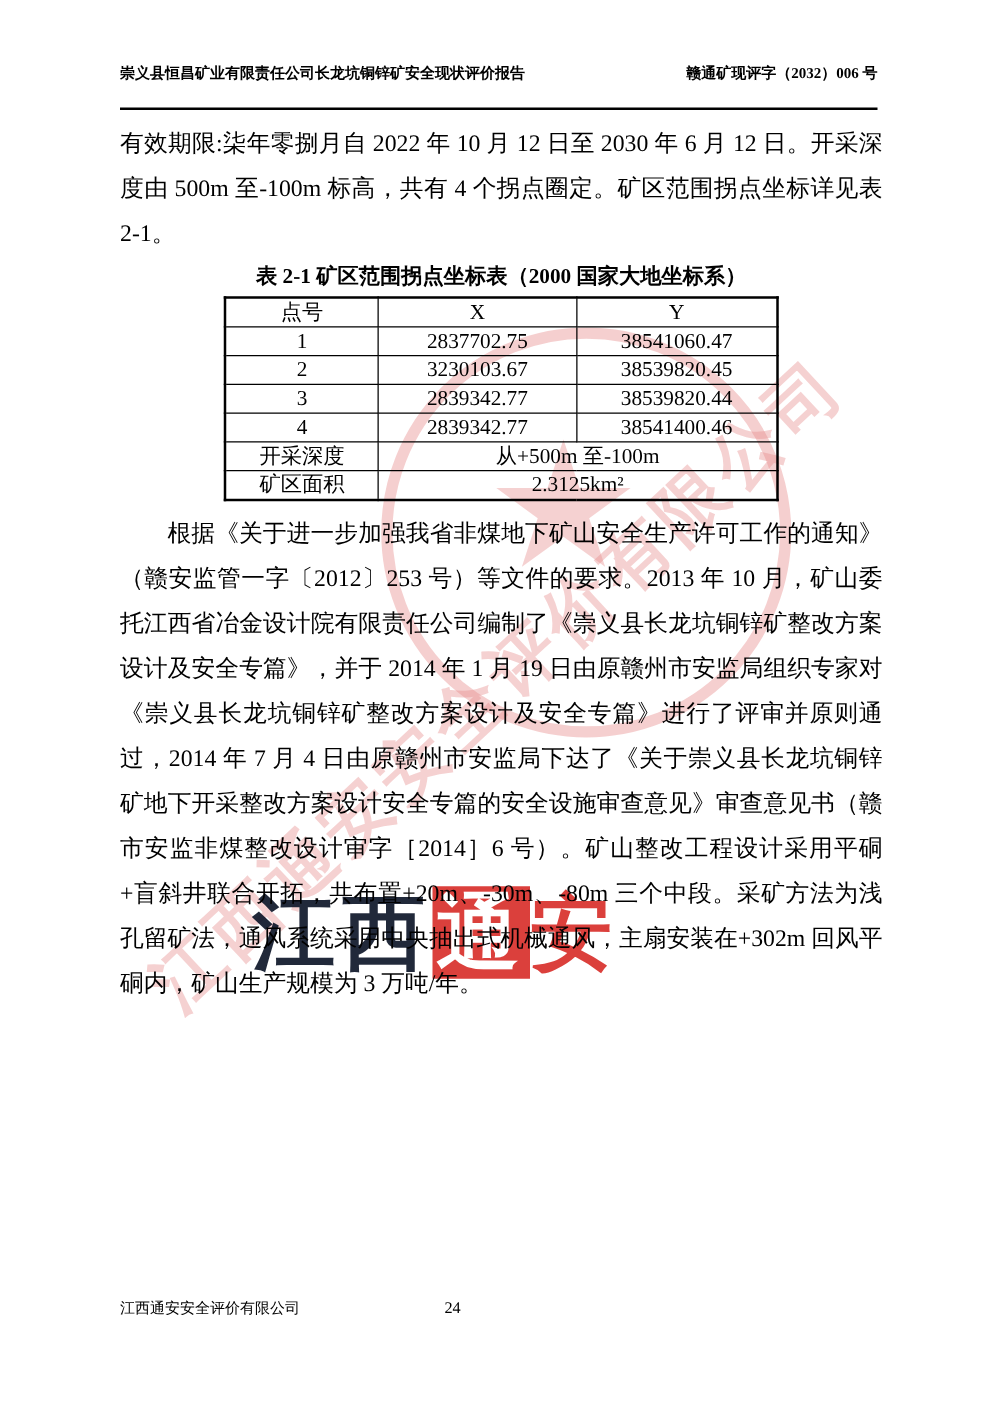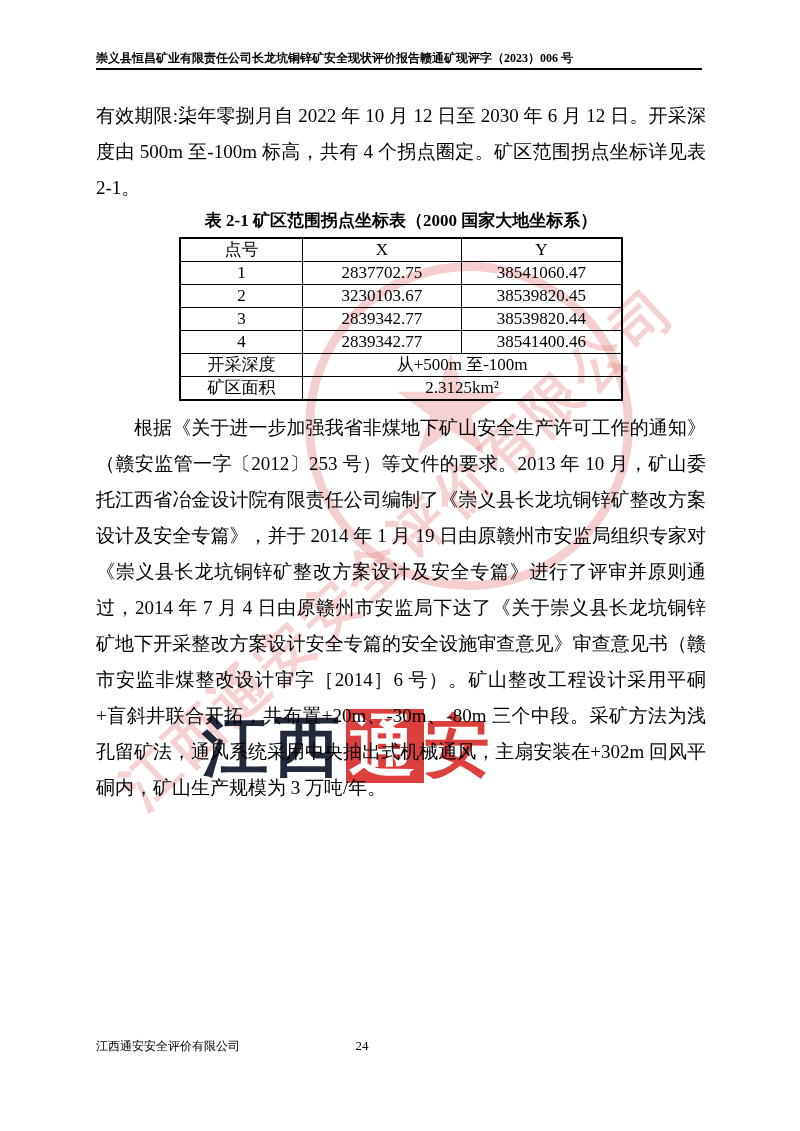--- a/index.html
+++ b/index.html
@@ -26,22 +26,22 @@
     position:absolute;left:202px;top:702px;font-size:66px;font-weight:bold;
     letter-spacing:6px;font-family:"Liberation Sans","DejaVu Sans",sans-serif;
     opacity:0.92;white-space:nowrap;
   }
   .wm-logo .logo-char{color:#d9302c;}
   .wm-logo .logo-block{background:#d9302c;color:#fff;padding:0 3px;}
   
   .content-layer{position:absolute;inset:0;z-index:1;}
   .page-header{
     position:absolute;left:96px;right:98px;top:50px;
-    display:flex;align-items:flex-end;
-    font-size:12px;font-weight:bold;border-bottom:2px solid #000;padding-bottom:1px;
+    display:flex;justify-content:space-between;align-items:flex-end;
+    font-size:12px;font-weight:bold;border-bottom:2px solid #000;padding-bottom:19px;
   }
   .body-text{
     position:absolute;left:96px;top:98px;width:610px;
     font-size:19px;line-height:36px;text-align:justify;
   }
   .body-text p{margin:0;}
   .body-text p.indent{text-indent:2em;}
   .table-caption{
     text-align:center;font-weight:bold;font-size:17px;line-height:26px;margin:2px 0 3px;
   }
@@ -71,21 +71,21 @@
     <div class="wm-diagonal">江西通安安全评价有限公司</div>
     <div class="wm-logo">
       <span class="logo-char" style="color: #0f172a;">江西</span><span class="logo-block" style="background: rgb(217, 48, 44);">通</span><span class="logo-char" style="color: rgb(217, 48, 44);">安</span>
     </div>
   </div>
 
   <div class="content-layer">
 
     <div class="page-header">
       <span>崇义县恒昌矿业有限责任公司长龙坑铜锌矿安全现状评价报告</span>
-      <span>赣通矿现评字（2023）006 号</span>
+      <span>赣通矿现评字（2032）006 号</span>
     </div>
 
     <div class="body-text">
       <p>有效期限:柒年零捌月自 2022 年 10 月 12 日至 2030 年 6 月 12 日。开采深度由 500m 至-100m 标高，共有 4 个拐点圈定。矿区范围拐点坐标详见表 2-1。</p>
 
       <div class="table-caption">表 2-1 矿区范围拐点坐标表（2000 国家大地坐标系）</div>
 
       <table class="coords">
         <colgroup>
           <col style="width:160px">

